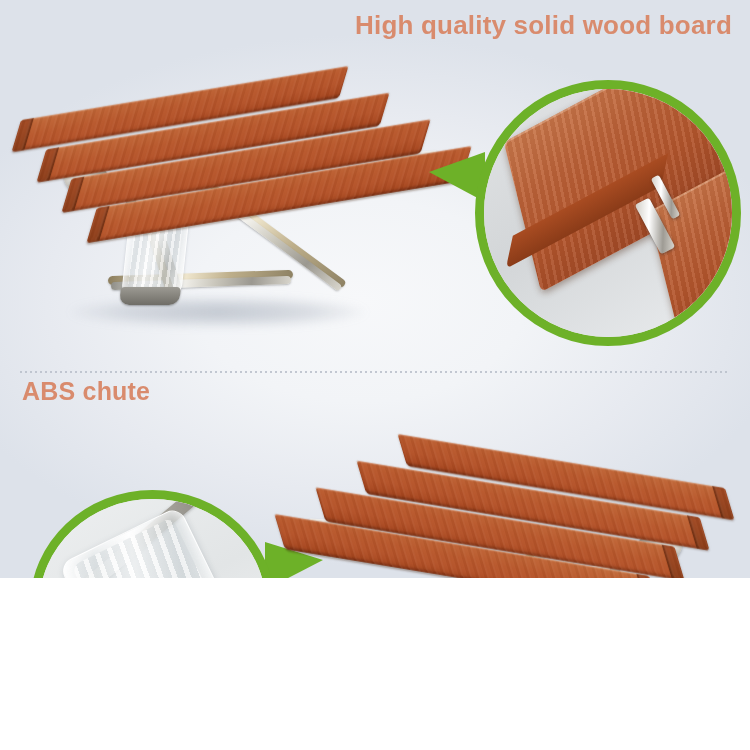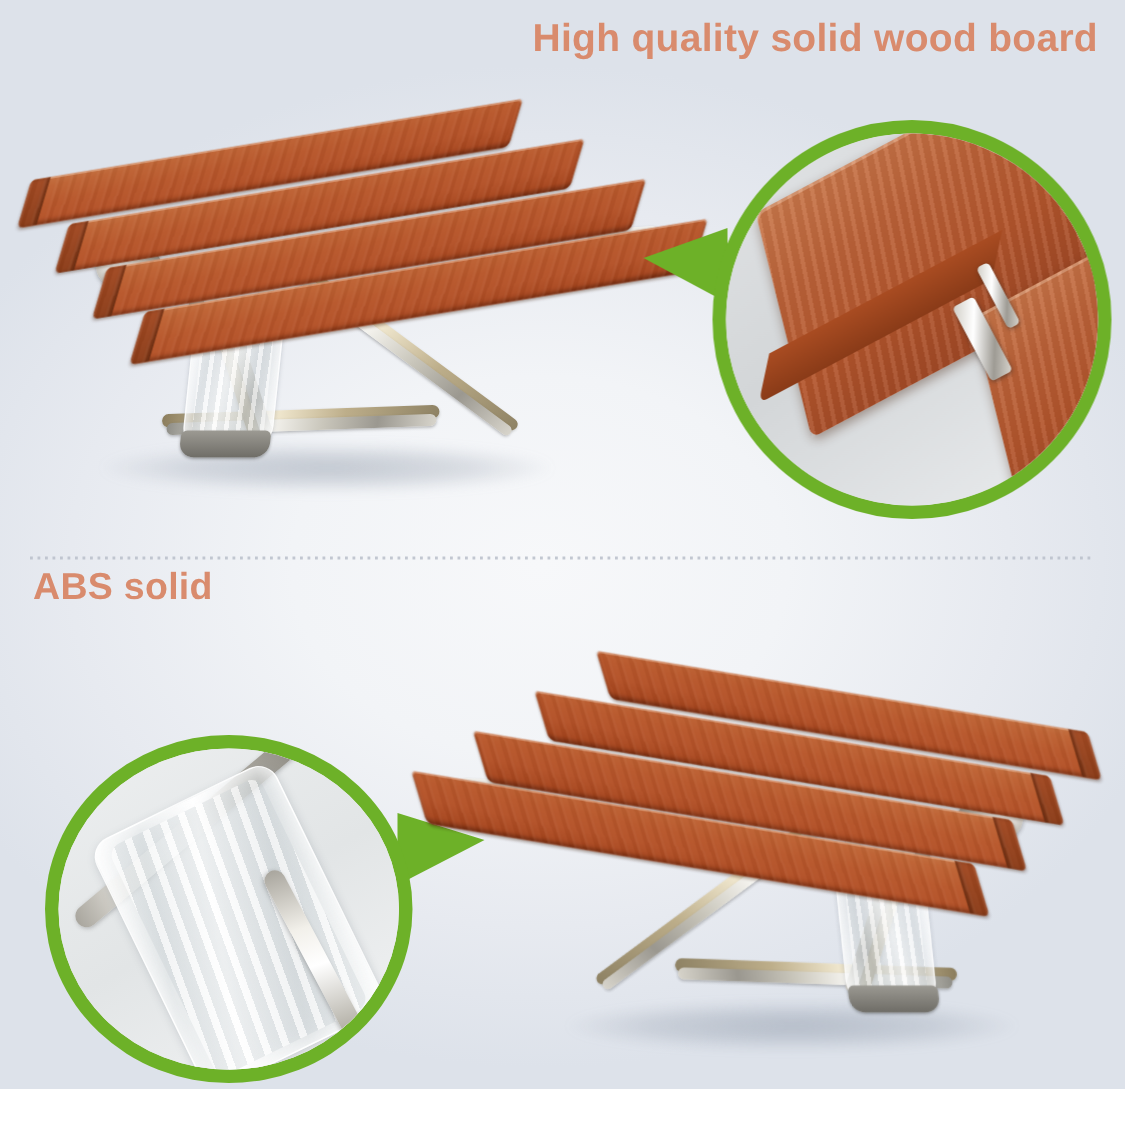--- a/index.html
+++ b/index.html
@@ -3,21 +3,21 @@
 <meta charset="utf-8">
 <style>
   html, body {
     margin: 0; padding: 0;
     background: #ffffff;
   }
   body { font-family: "Liberation Sans", sans-serif; }
 
   #stage {
     position: relative;
-    width: 750px; height: 726px;
+    width: 750px; height: 578px;
     overflow: hidden;
     background:
       radial-gradient(ellipse 58% 46% at 48% 52%, #f7f8fa 0%, #f2f4f7 38%, #e7eaf0 72%, #dde2ea 100%);
   }
 
   
   .heading {
     position: absolute;
     color: #d98b6d;
     font-weight: bold;
@@ -261,21 +261,21 @@
         <div class="macro-board" style="left:178px; top:92px; width:170px; height:118px; transform: rotate(-28deg) skewX(-14deg); border-radius:6px;"></div>
 
         <div class="macro-hinge" style="left:172px; top:118px; width:16px; height:56px; transform: rotate(-28deg); border-radius:3px;"></div>
         <div class="macro-hinge" style="left:186px; top:94px; width:9px; height:46px; transform: rotate(-28deg); border-radius:3px;"></div>
       </div>
     </div>
   </div>
 
   <div id="divider"></div>
 
-  <div class="heading" id="title-bottom">ABS solid</div>
+  <div class="heading" id="title-bottom">ABS chute</div>
 
   <div class="callout" id="callout-bottom" style="left:30px; top:490px; width:245px; height:232px;">
 
     <div class="tail" style="right:-48px; top:52px;
                 border-top:18px solid transparent;
                 border-bottom:30px solid transparent;
                 border-left:58px solid #6db128;"></div>
 
     <div class="ring">
       <div class="photo">

